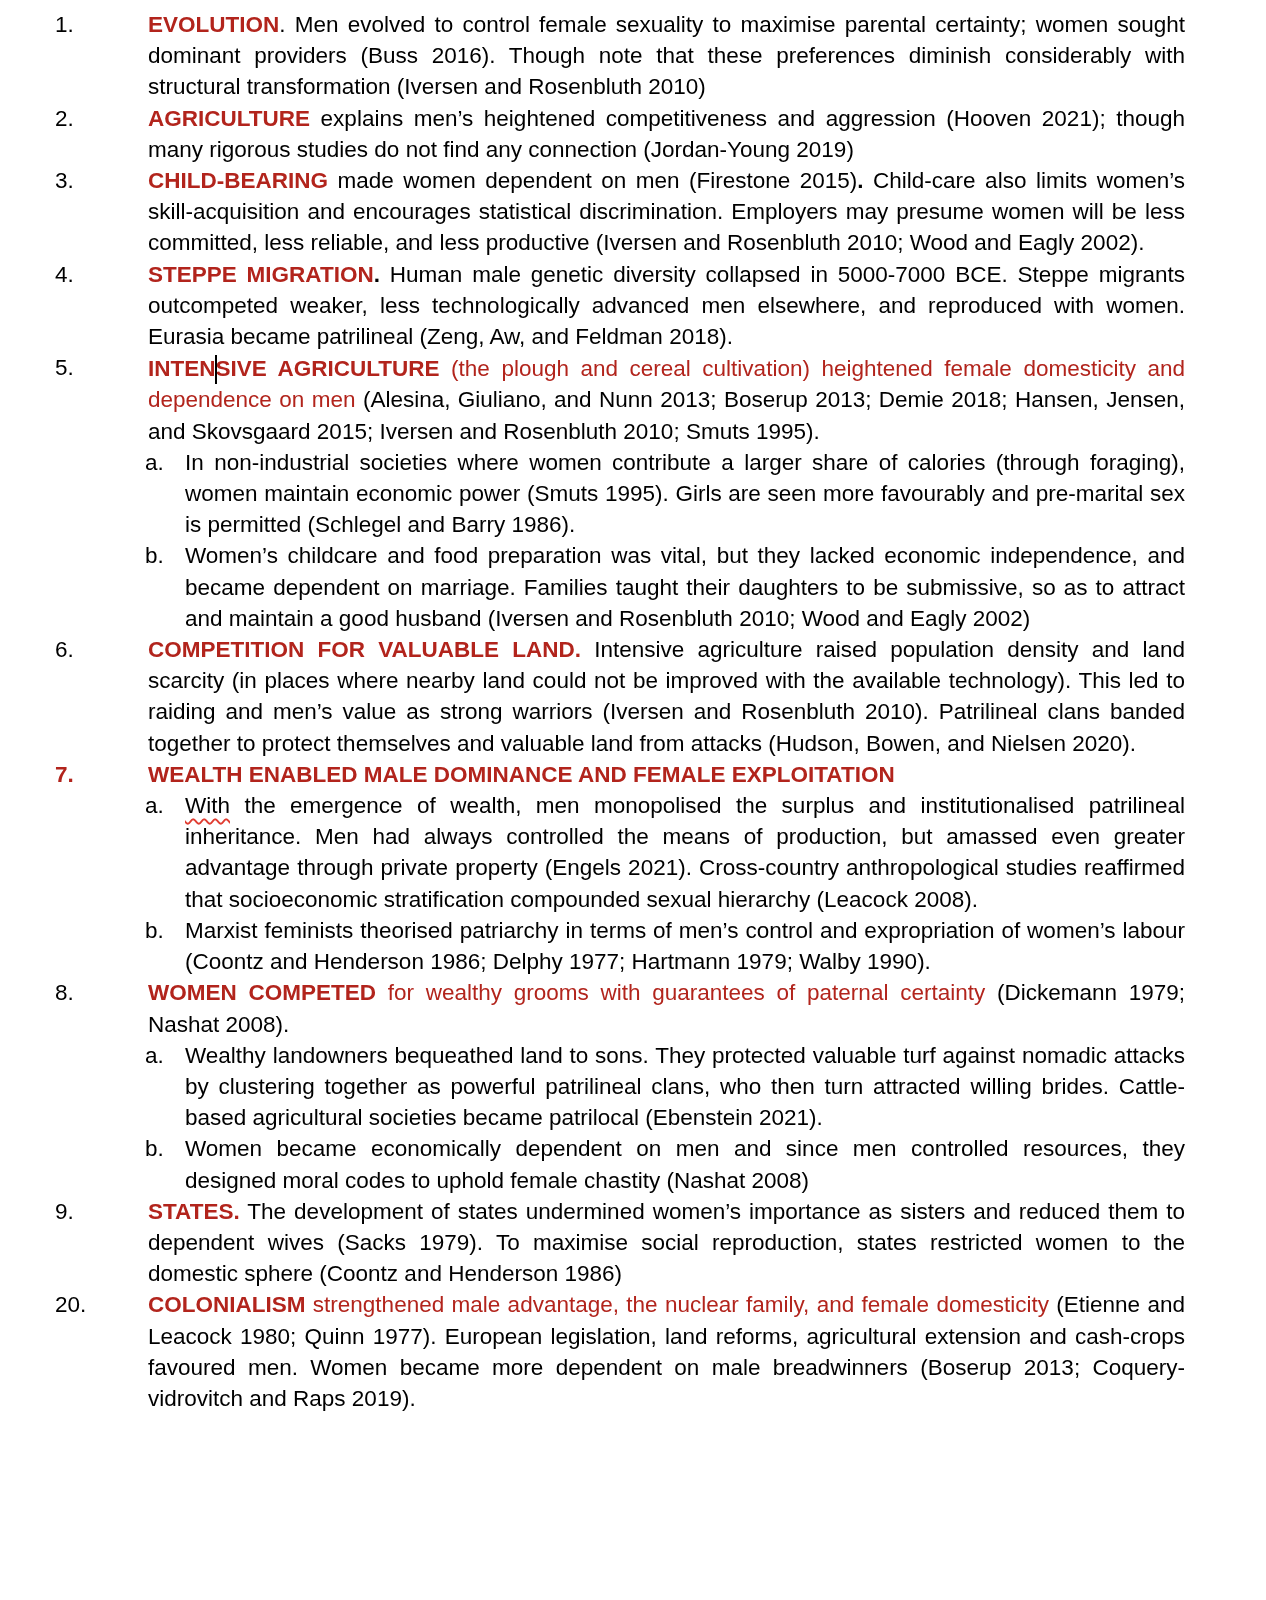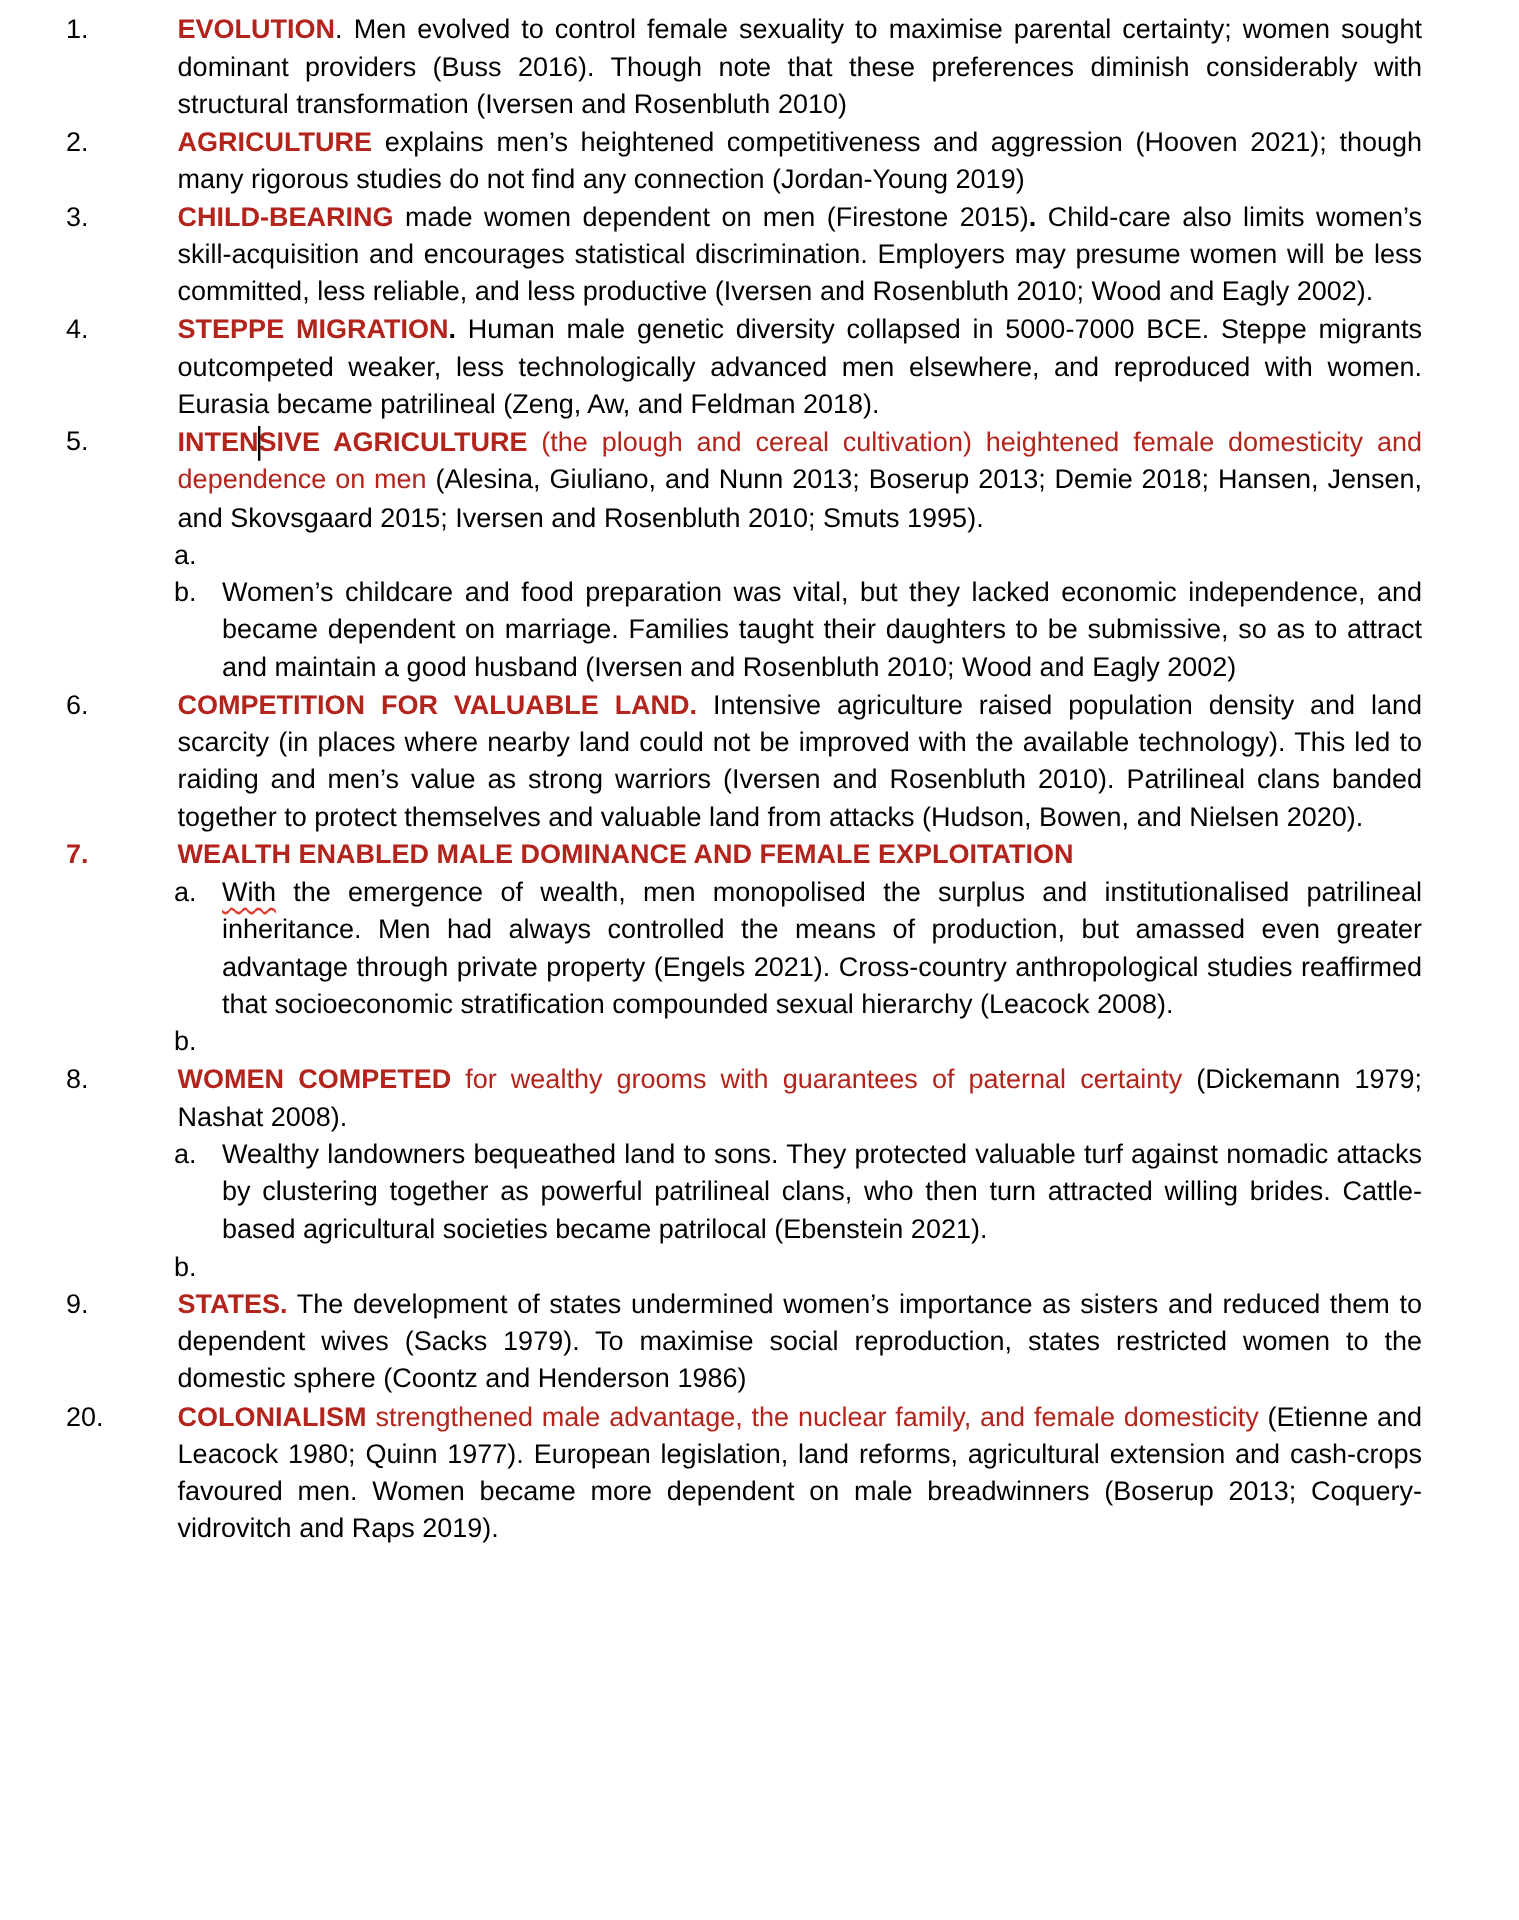--- a/index.html
+++ b/index.html
@@ -75,20 +75,21 @@
           <div class="body"><span class="seg-red-bold">STEPPE MIGRATION</span><span class="seg-bold">.</span><span class="seg"> Human male genetic diversity collapsed in 5000-7000 BCE. Steppe migrants outcompeted weaker, less technologically advanced men elsewhere, and reproduced with women. Eurasia became patrilineal (Zeng, Aw, and Feldman 2018).</span></div>
         </div>
       </div>
       <div class="item">
         <div class="row main-row">
           <div class="num seg">5.</div>
           <div class="body"><span class="seg-red-bold">INTEN</span><span class="text-caret"></span><span class="seg-red-bold">SIVE AGRICULTURE</span><span class="seg-red"> (the plough and cereal cultivation) heightened female domesticity and dependence on men</span><span class="seg"> (Alesina, Giuliano, and Nunn 2013; Boserup 2013; Demie 2018; Hansen, Jensen, and Skovsgaard 2015; Iversen and Rosenbluth 2010; Smuts 1995).</span></div>
         </div>
         <div class="row sub-row">
           <div class="letter seg">a.</div>
+          <div class="sub-body"><span class="seg">In non-industrial societies where women contribute a larger share of calories (through foraging), women maintain economic power (Smuts 1995). Girls are seen more favourably and pre-marital sex is permitted (Schlegel and Barry 1986).</span></div>
         </div>
         <div class="row sub-row">
           <div class="letter seg">b.</div>
           <div class="sub-body"><span class="seg">Women’s childcare and food preparation was vital, but they lacked economic independence, and became dependent on marriage. Families taught their daughters to be submissive, so as to attract and maintain a good husband (Iversen and Rosenbluth 2010; Wood and Eagly 2002)</span></div>
         </div>
       </div>
       <div class="item">
         <div class="row main-row">
           <div class="num seg">6.</div>
           <div class="body"><span class="seg-red-bold">COMPETITION FOR VALUABLE LAND.</span><span class="seg"> Intensive agriculture raised population density and land scarcity (in places where nearby land could not be improved with the available technology). This led to raiding and men’s value as strong warriors (Iversen and Rosenbluth 2010). Patrilineal clans banded together to protect themselves and valuable land from attacks (Hudson, Bowen, and Nielsen 2020).</span></div>
@@ -98,33 +99,35 @@
         <div class="row main-row">
           <div class="num seg-red-bold">7.</div>
           <div class="body"><span class="seg-red-bold">WEALTH ENABLED MALE DOMINANCE AND FEMALE EXPLOITATION</span></div>
         </div>
         <div class="row sub-row">
           <div class="letter seg">a.</div>
           <div class="sub-body"><span class="seg seg-misspelled">With</span><span class="seg"> the emergence of wealth, men monopolised the surplus and institutionalised patrilineal inheritance. Men had always controlled the means of production, but amassed even greater advantage through private property (Engels 2021). Cross-country anthropological studies reaffirmed that socioeconomic stratification compounded sexual hierarchy (Leacock 2008).</span></div>
         </div>
         <div class="row sub-row">
           <div class="letter seg">b.</div>
+          <div class="sub-body"><span class="seg">Marxist feminists theorised patriarchy in terms of men’s control and expropriation of women’s labour (Coontz and Henderson 1986; Delphy 1977; Hartmann 1979; Walby 1990).</span></div>
         </div>
       </div>
       <div class="item">
         <div class="row main-row">
           <div class="num seg">8.</div>
           <div class="body"><span class="seg-red-bold">WOMEN COMPETED</span><span class="seg-red"> for wealthy grooms with guarantees of paternal certainty</span><span class="seg"> (Dickemann 1979; Nashat 2008).</span></div>
         </div>
         <div class="row sub-row">
           <div class="letter seg">a.</div>
           <div class="sub-body"><span class="seg">Wealthy landowners bequeathed land to sons. They protected valuable turf against nomadic attacks by clustering together as powerful patrilineal clans, who then turn attracted willing brides. Cattle-based agricultural societies became patrilocal (Ebenstein 2021).</span></div>
         </div>
         <div class="row sub-row">
           <div class="letter seg">b.</div>
+          <div class="sub-body"><span class="seg">Women became economically dependent on men and since men controlled resources, they designed moral codes to uphold female chastity (Nashat 2008)</span></div>
         </div>
       </div>
       <div class="item">
         <div class="row main-row">
           <div class="num seg">9.</div>
           <div class="body"><span class="seg-red-bold">STATES.</span><span class="seg"> The development of states undermined women’s importance as sisters and reduced them to dependent wives (Sacks 1979). To maximise social reproduction, states restricted women to the domestic sphere (Coontz and Henderson 1986)</span></div>
         </div>
       </div>
       <div class="item">
         <div class="row main-row">

